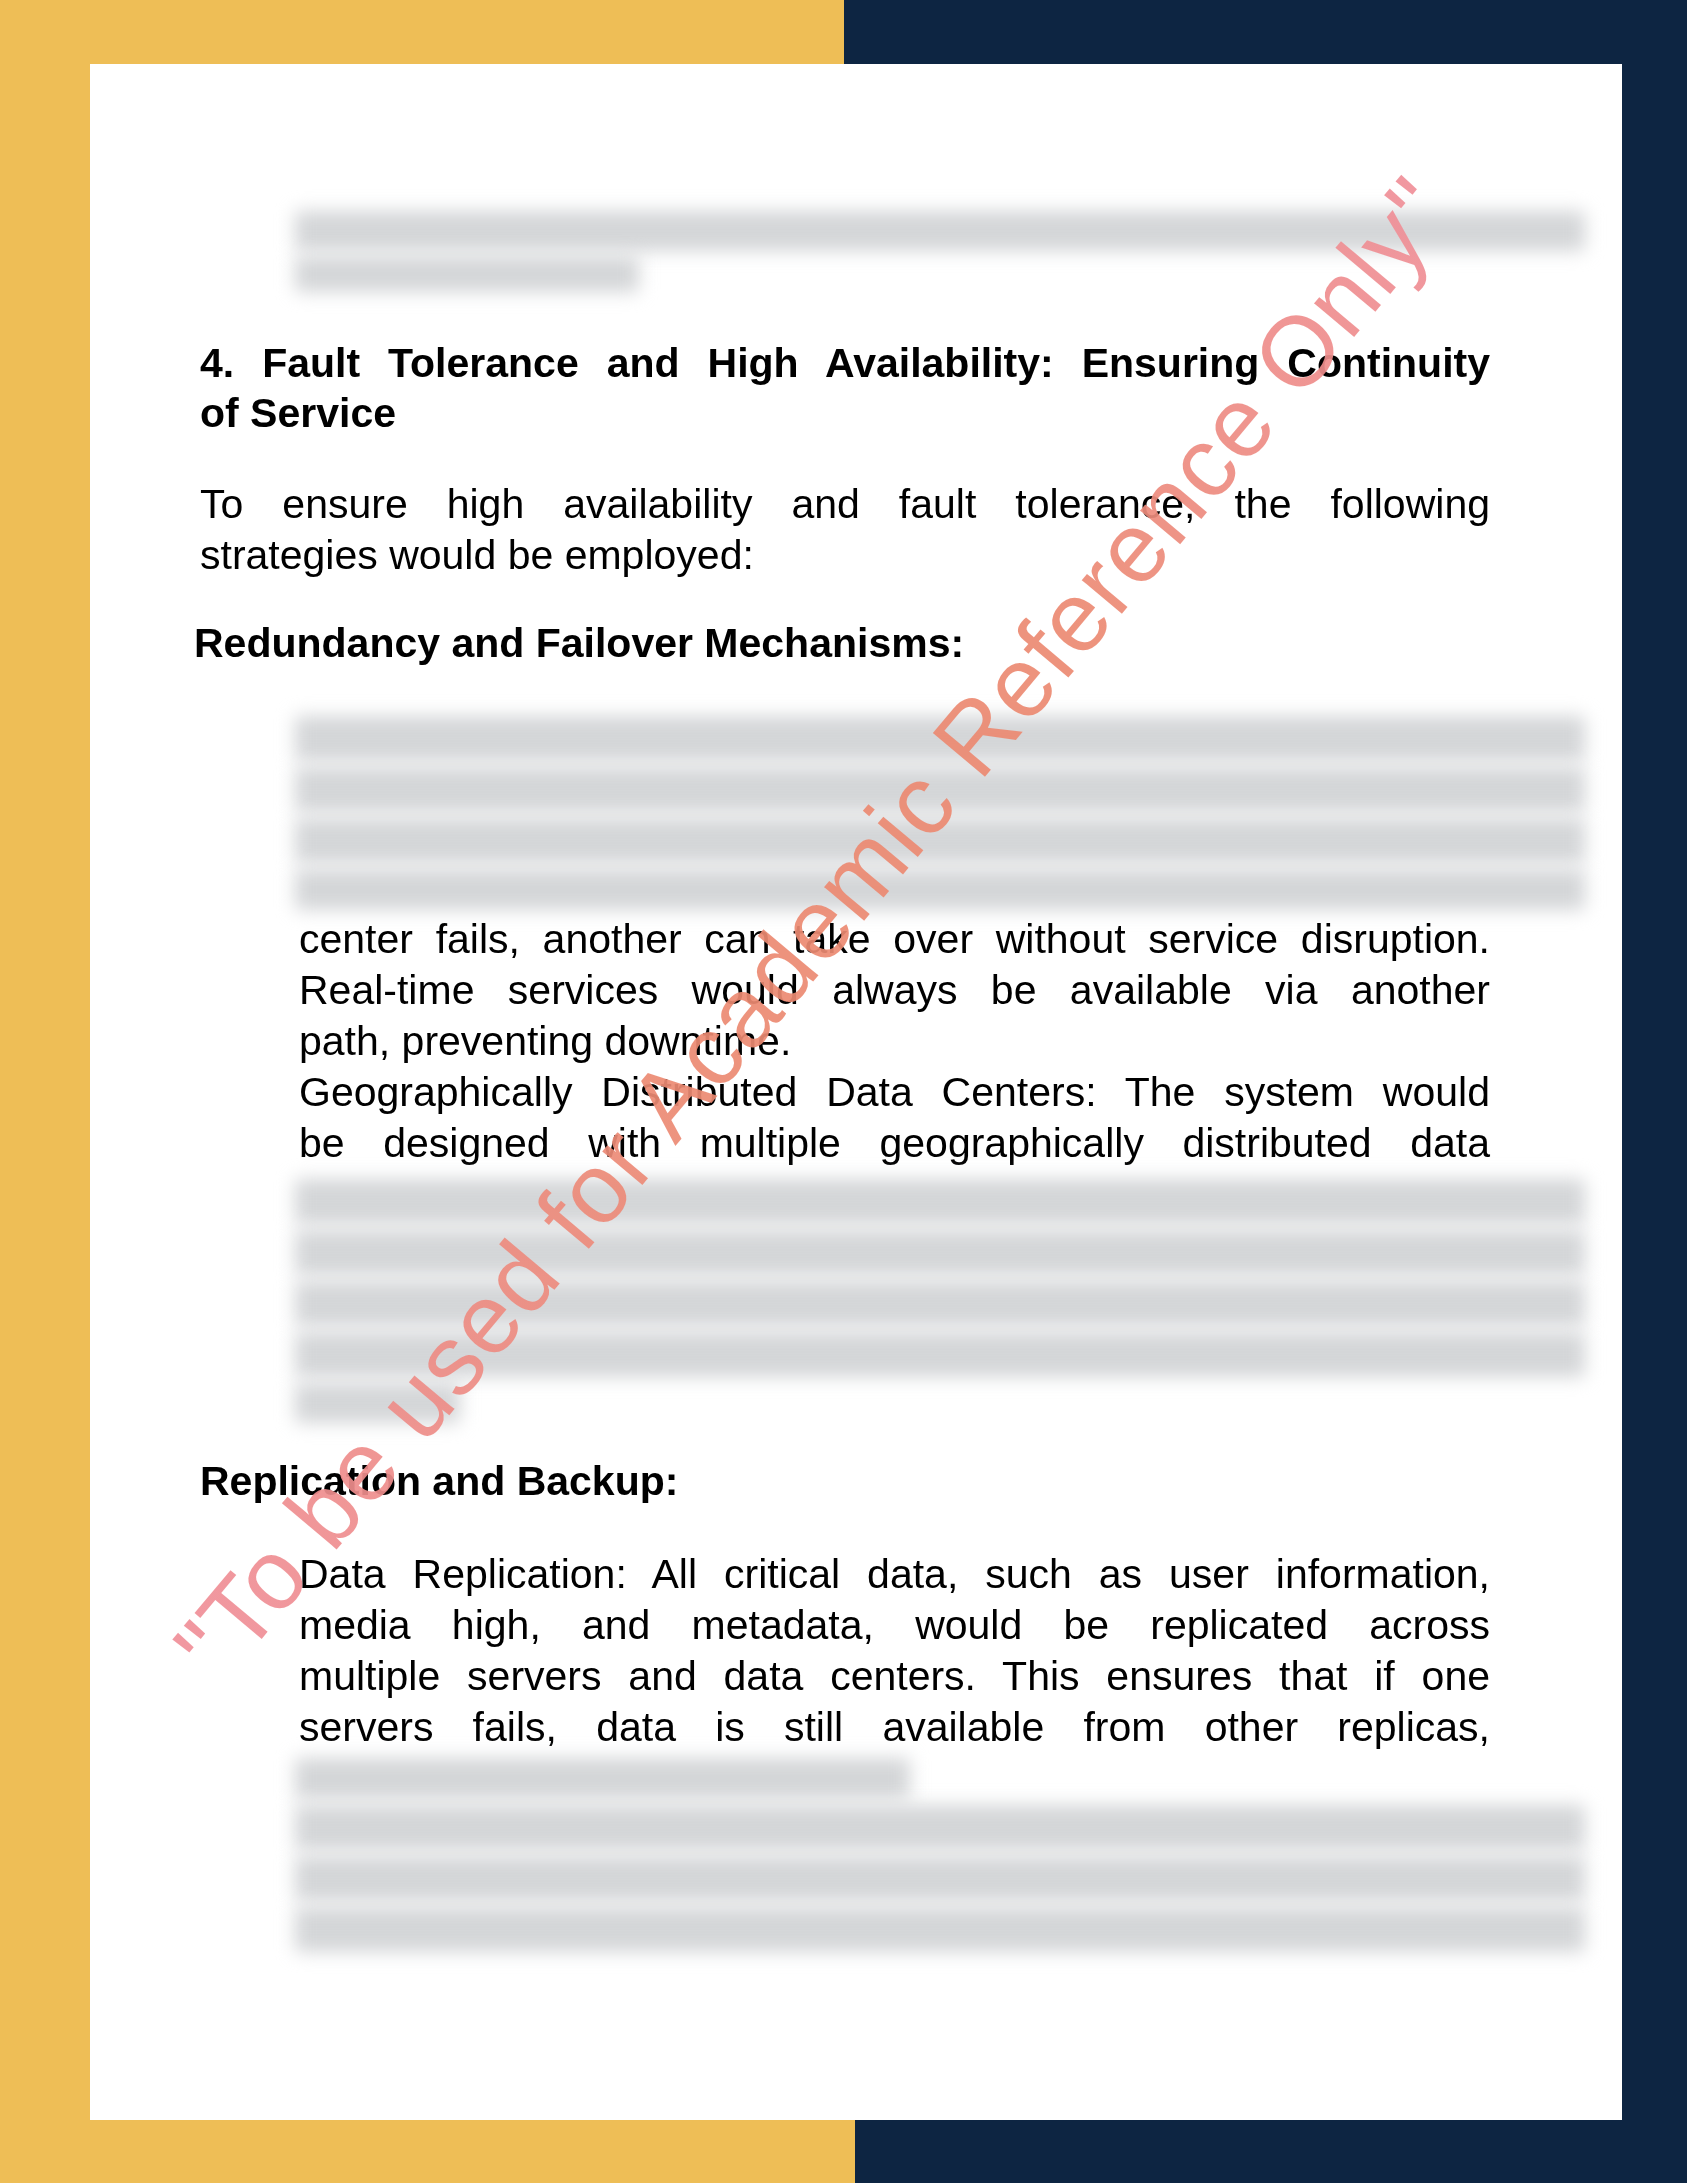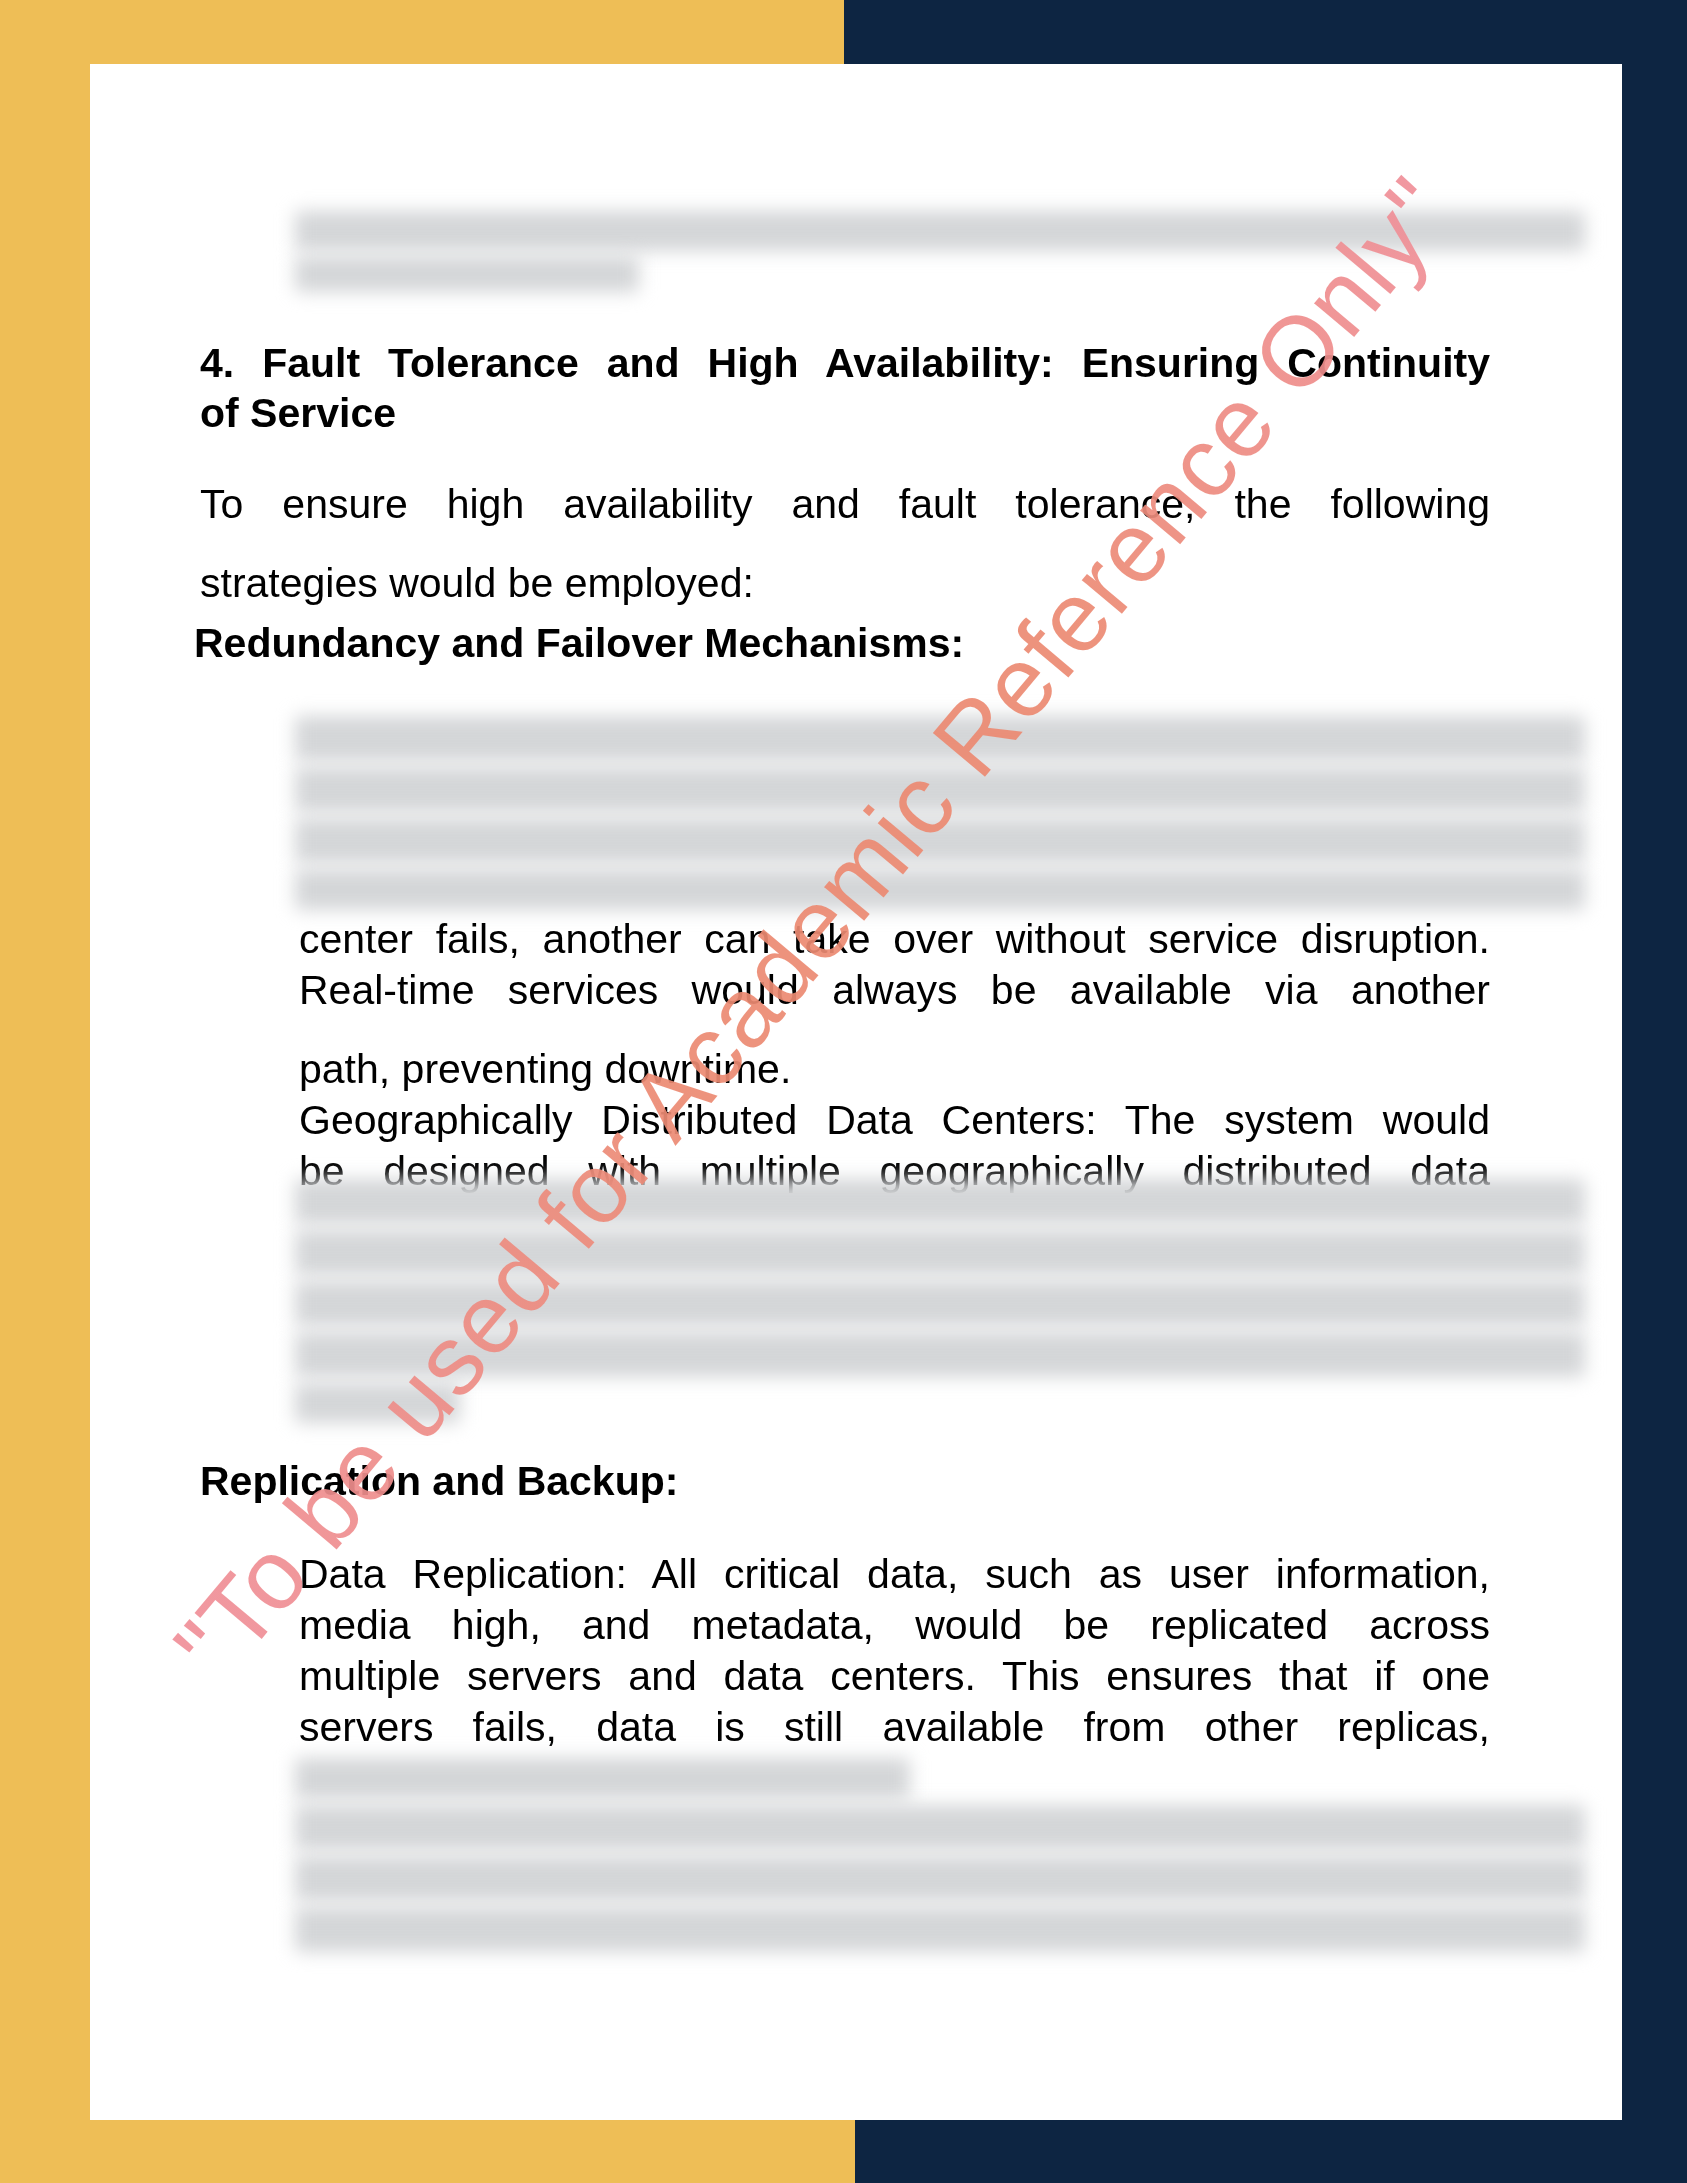--- a/index.html
+++ b/index.html
@@ -20,21 +20,21 @@
     }
     .heading {
       position: absolute; font-weight: bold; font-size: 41px; line-height: 50px;
       color: #000; text-align: justify; text-align-last: left;
     }
     .para {
       position: absolute; font-size: 41px; line-height: 51px; color: #000;
       text-align: justify;
     }
     .para .line { display: block; text-align: justify; text-align-last: justify; white-space: nowrap; }
-    .para .line.last { text-align-last: left; margin-top: 28px; }
+    .para .line.last { text-align-last: left; }
     .watermark {
       position: absolute; left: 99px; top: 939px;
       transform-origin: 0 0; transform: rotate(-50deg);
       font-size: 99px; color: #ec8a72; white-space: nowrap; letter-spacing: 1.3px;
       opacity: 0.92; pointer-events: none;
       background: linear-gradient(90deg, #f0909a 0%, #ec8a72 40%, #ec8a72 70%, #f0909a 100%);
       -webkit-background-clip: text; background-clip: text; -webkit-text-fill-color: transparent;
     }
   </style>
 </head>

